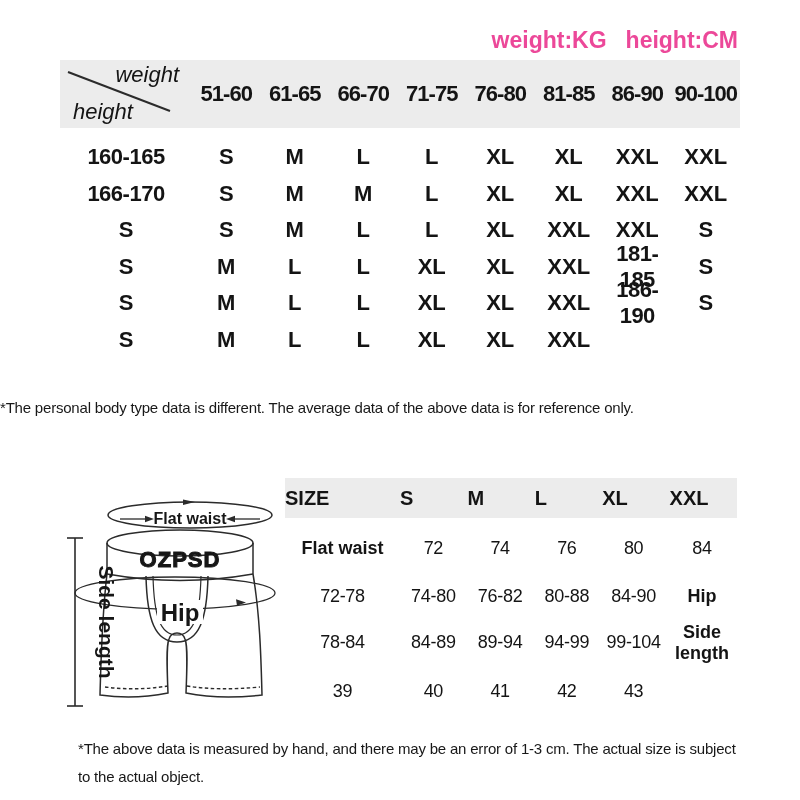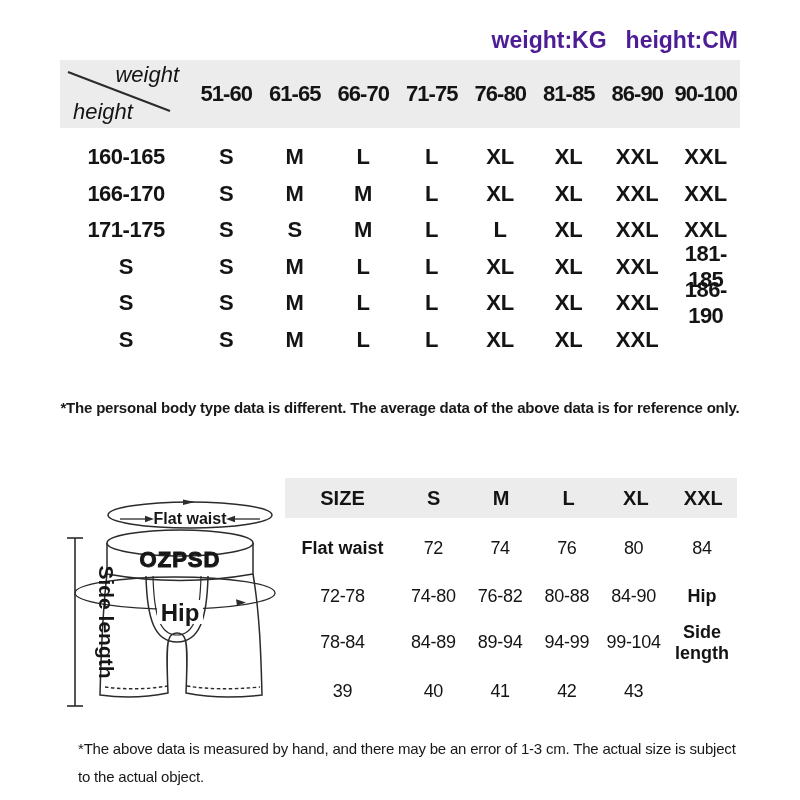--- a/index.html
+++ b/index.html
@@ -6,21 +6,21 @@
   html,body { background:#fff; }
   body {
     width:800px; height:800px; position:relative; overflow:hidden;
     font-family:"Liberation Sans", sans-serif; color:#141414;
   }
   #canvas { position:absolute; inset:0; width:800px; height:800px; background:#fff; }
 
   
   .unit-note {
     position:absolute; top:27px; right:62px;
-    display:flex; gap:19px; font-size:23px; font-weight:600; color:#4c1d95;
+    display:flex; gap:19px; font-size:23px; font-weight:600; color:#ec4899;
   }
 
   
   .matrix-header {
     position:absolute; left:60px; top:60px; width:680px; height:68px;
     background:#ececec; display:grid;
     grid-template-columns:132px repeat(8, 1fr); align-items:center;
   }
   .corner { position:relative; height:100%;font-style:italic; }
   .corner svg { position:absolute; inset:0; }
@@ -30,31 +30,31 @@
 
   .matrix-body {
     position:absolute; left:60px; top:139px; width:680px;
     display:grid; grid-template-columns:132px repeat(8, 1fr);
     grid-auto-rows:36.5px; align-items:center;
   }
   .rowlabel { text-align:center; font-size:22px; font-weight:600; letter-spacing:-0.5px; }
   .sizecell { text-align:center; font-size:22px; font-weight:600; }
 
   .note-top {
-    position:absolute; top:399px; left:0; width:800px; text-align:center;
-    font-size:15px; letter-spacing:-0.2px; color:#181818;font-weight:bold;
+    position:absolute; top:399px; left:0; width:800px; text-align:left;
+    font-size:15px; letter-spacing:-0.2px; color:#181818;
   }
 
   
   .measure-header {
     position:absolute; left:285px; top:478px; width:452px; height:40px;
     background:#ececec; display:grid;
     grid-template-columns:115px repeat(5, 1fr); align-items:center;
   }
-  .thead { text-align:center; font-size:20px; font-weight:600; }
+  .thead { text-align:left; font-size:20px; font-weight:600; }
   .measure-body {
     position:absolute; left:285px; top:518px; width:452px;
     display:grid; grid-template-columns:115px repeat(5, 1fr);
     grid-template-rows:60px 37px 55px 42px; align-items:center;
   }
   .tlabel { text-align:center; font-size:18px; font-weight:700; line-height:1.12; padding:0 8px; }
   .tval { text-align:center; font-size:18px; font-weight:400; letter-spacing:-0.3px; }
 
   
   .diagram { position:absolute; left:50px; top:490px; width:245px; height:235px; }
@@ -106,21 +106,20 @@
       <div class="sizecell">XXL</div>
       <div class="rowlabel">166-170</div>
       <div class="sizecell">S</div>
       <div class="sizecell">M</div>
       <div class="sizecell">M</div>
       <div class="sizecell">L</div>
       <div class="sizecell">XL</div>
       <div class="sizecell">XL</div>
       <div class="sizecell">XXL</div>
       <div class="sizecell">XXL</div>
-      <div class="rowlabel">171-175</div>
       <div class="sizecell">S</div>
       <div class="sizecell">S</div>
       <div class="sizecell">M</div>
       <div class="sizecell">L</div>
       <div class="sizecell">L</div>
       <div class="sizecell">XL</div>
       <div class="sizecell">XXL</div>
       <div class="sizecell">XXL</div>
       <div class="sizecell">S</div>
       <div class="sizecell">S</div>

